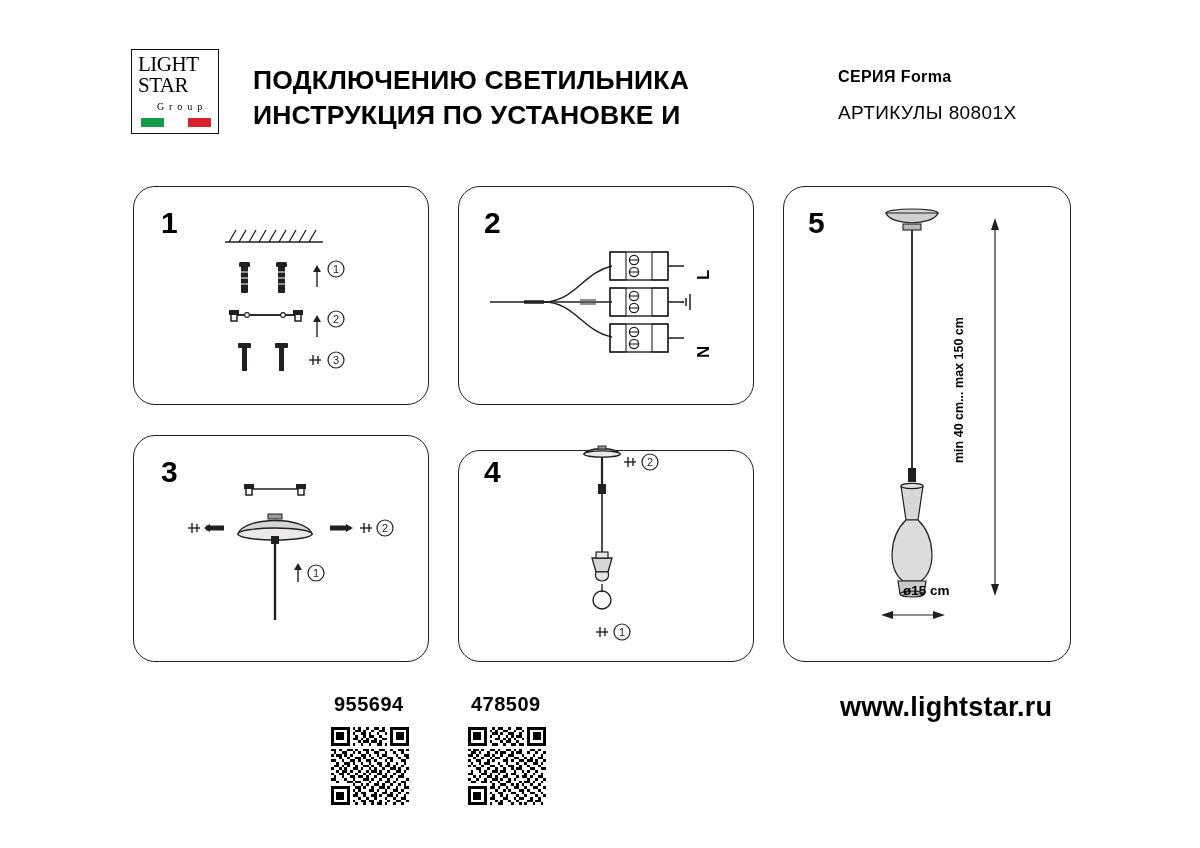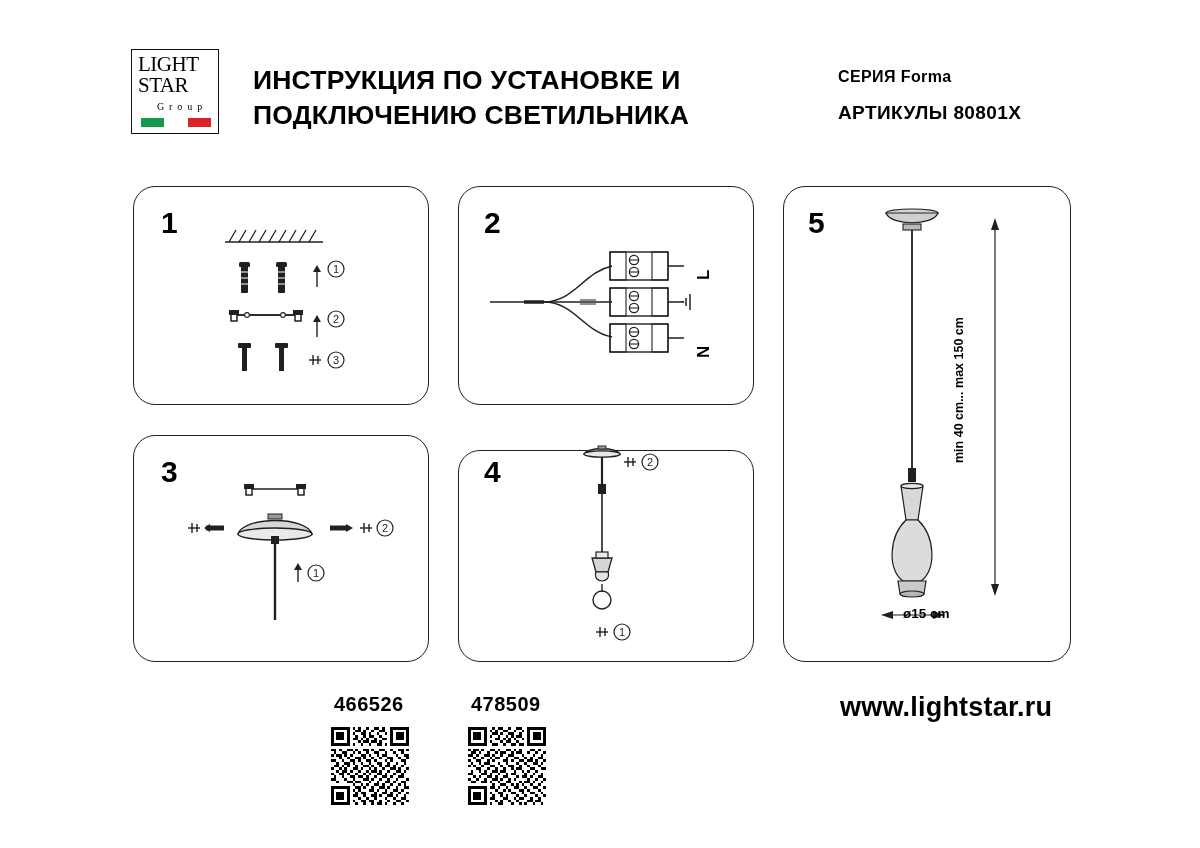--- a/index.html
+++ b/index.html
@@ -84,21 +84,21 @@
     left: 838px;
     top: 68px;
     font-weight: bold;
     font-size: 16px;
     letter-spacing: 0.4px;
   }
   .articuls {
     position: absolute;
     left: 838px;
     top: 102px;
-    font-weight: bold;
+    font-weight: normal;
     font-size: 19px;
     letter-spacing: 0.4px;
   }
 
   
   .panel {
     position: absolute;
     border: 1.3px solid #231f20;
     border-radius: 22px;
     box-sizing: border-box;
@@ -176,22 +176,22 @@
     </div>
     <div class="logo-group">G r o u p</div>
     <div class="logo-flag">
       <i class="g"></i>
         <i class="w"></i>
         <i class="r"></i>
     </div>
   </div>
 
   <div class="title">
+    <span>ПОДКЛЮЧЕНИЮ СВЕТИЛЬНИКА</span>
     <span>ИНСТРУКЦИЯ ПО УСТАНОВКЕ И</span>
-    <span>ПОДКЛЮЧЕНИЮ СВЕТИЛЬНИКА</span>
   </div>
 
   <div class="series">СЕРИЯ Forma</div>
   <div class="articuls">АРТИКУЛЫ 80801X</div>
 
   <div class="panel" id="panel1"></div>
   <div class="panel-num outside" style="left:161px;top:208px;">1</div>
 
   <svg class="abs" style="left:213px;top:215px;" width="160" height="175" viewBox="0 0 160 175">
 
@@ -432,23 +432,23 @@
     <path d="M136 384 L140 396 L144 384" fill="#231f20"></path>
 
     <g stroke="#231f20" stroke-width="1.2">
       <line x1="30" y1="415" x2="86" y2="415"></line>
     </g>
     <path d="M38 411 L26 415 L38 419" fill="#231f20"></path>
     <path d="M78 411 L90 415 L78 419" fill="#231f20"></path>
   </svg>
 
   <div class="vert-text" style="left:952px;top:463px;">min 40 cm... max 150 cm</div>
-  <div class="dim-text" style="left:903px;top:606px;">ø15 cm</div>
-
-  <div class="code-label" id="code1">466526</div>
+  <div class="dim-text" style="left:903px;top:583px;">ø15 cm</div>
+
+  <div class="code-label" id="code1">955694</div>
   <div class="code-label" id="code2">478509</div>
 
   <svg class="qr" id="qr1" viewBox="0 0 29 29" shape-rendering="crispEdges">
     <rect width="29" height="29" fill="#fff"></rect>
     <g fill="#000">
       <rect x="0" y="0" width="7" height="1"></rect>
         <rect x="0" y="6" width="7" height="1"></rect>
       <rect x="0" y="0" width="1" height="7"></rect>
         <rect x="6" y="0" width="1" height="7"></rect>
       <rect x="2" y="2" width="3" height="3"></rect>

